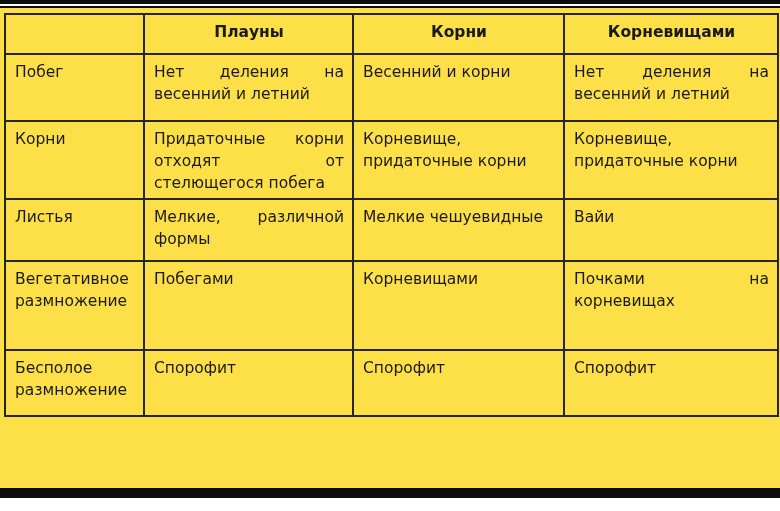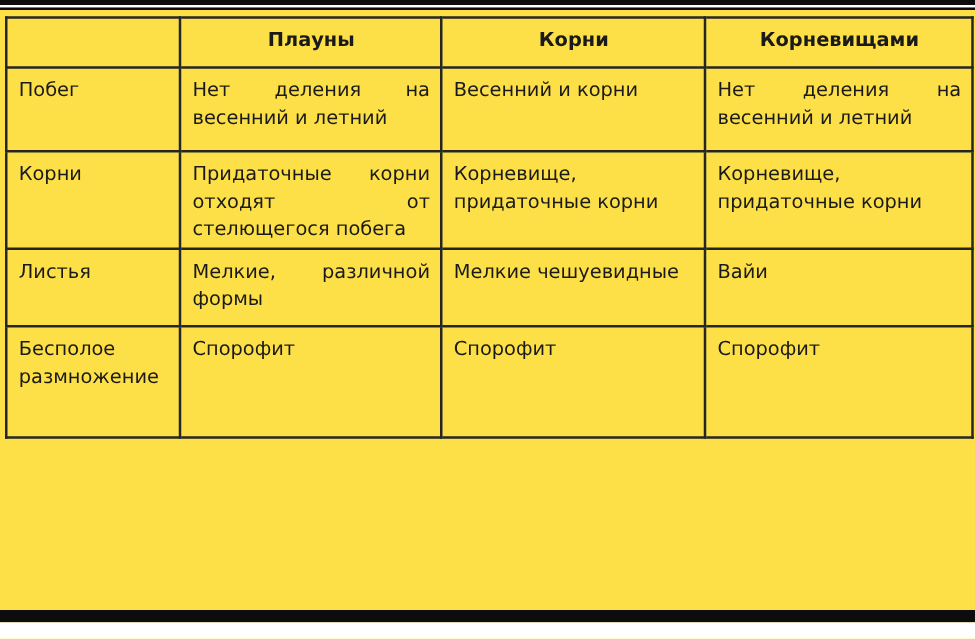--- a/index.html
+++ b/index.html
@@ -107,20 +107,26 @@
         <td>Корневище, придаточные корни</td>
         <td>Корневище, придаточные корни</td>
       </tr>
       <tr>
         <th>Листья</th>
         <td>Мелкие, различной формы</td>
         <td>Мелкие чешуевидные</td>
         <td>Вайи</td>
       </tr>
       <tr>
+        <th>Вегетативное размножение</th>
+        <td>Побегами</td>
+        <td>Корневищами</td>
+        <td>Почками на корневищах</td>
+      </tr>
+      <tr>
         <th>Бесполое размножение</th>
         <td>Спорофит</td>
         <td>Спорофит</td>
         <td>Спорофит</td>
       </tr>
     </tbody>
   </table>
 
   <div class="bottom-rule"></div>
 

